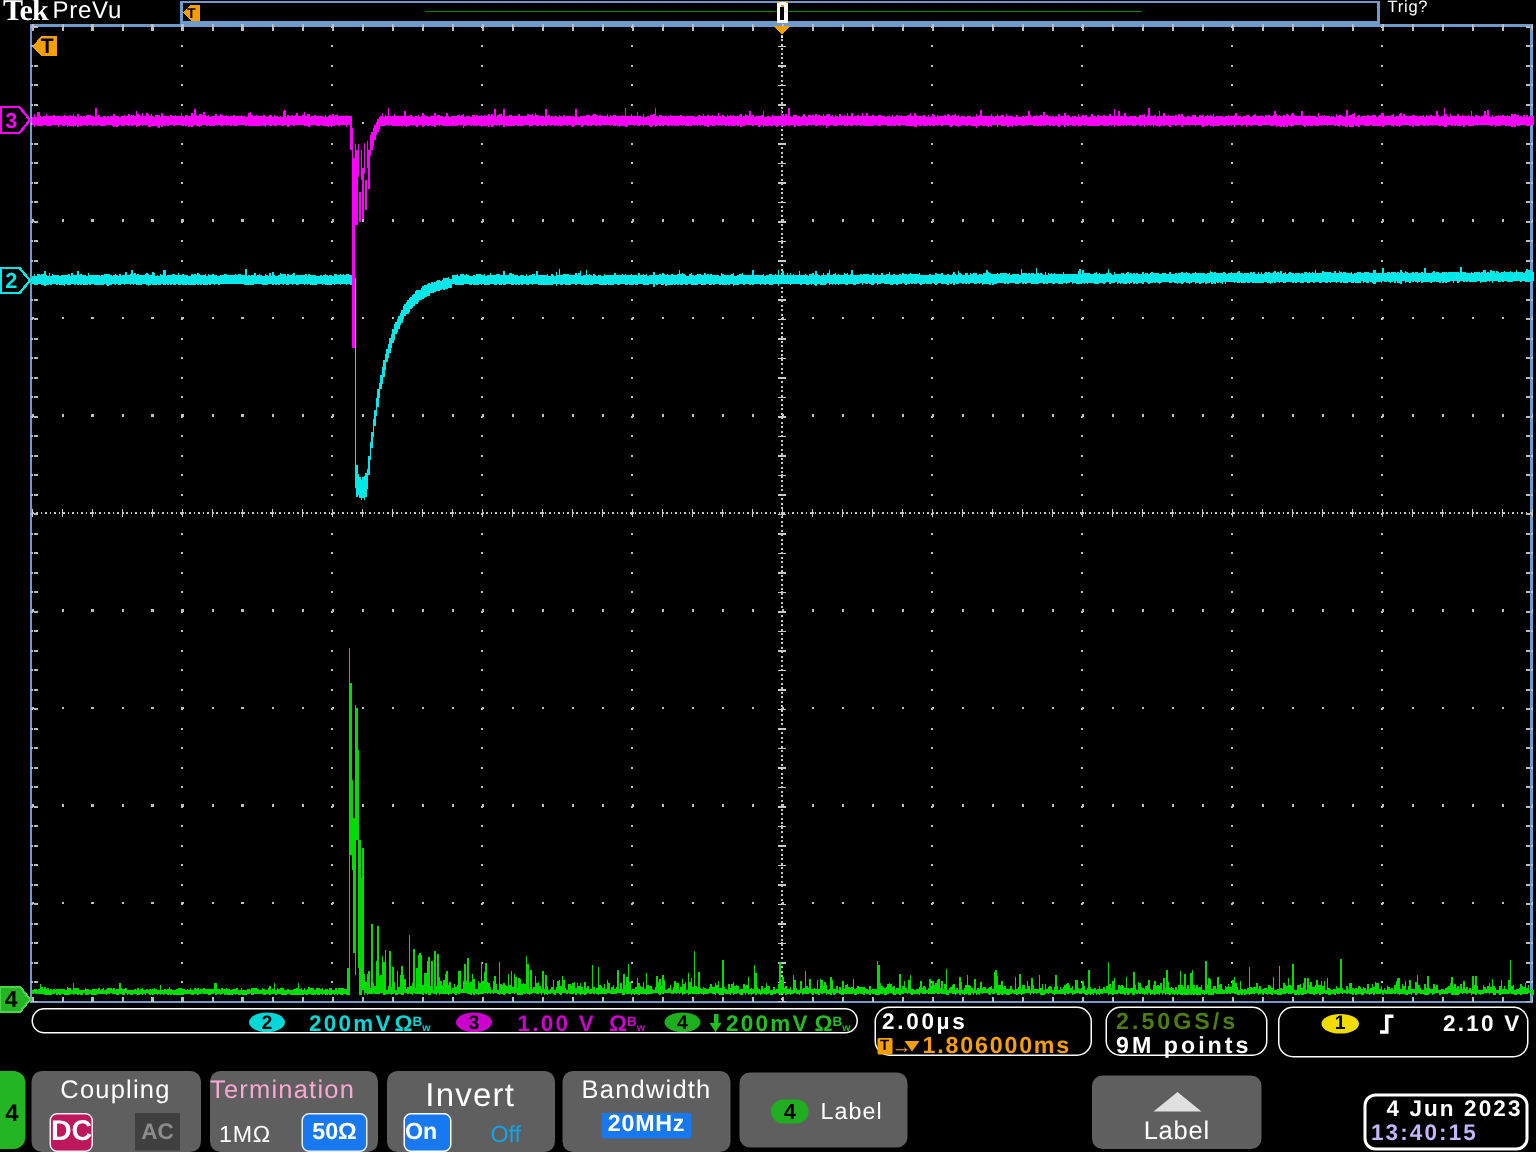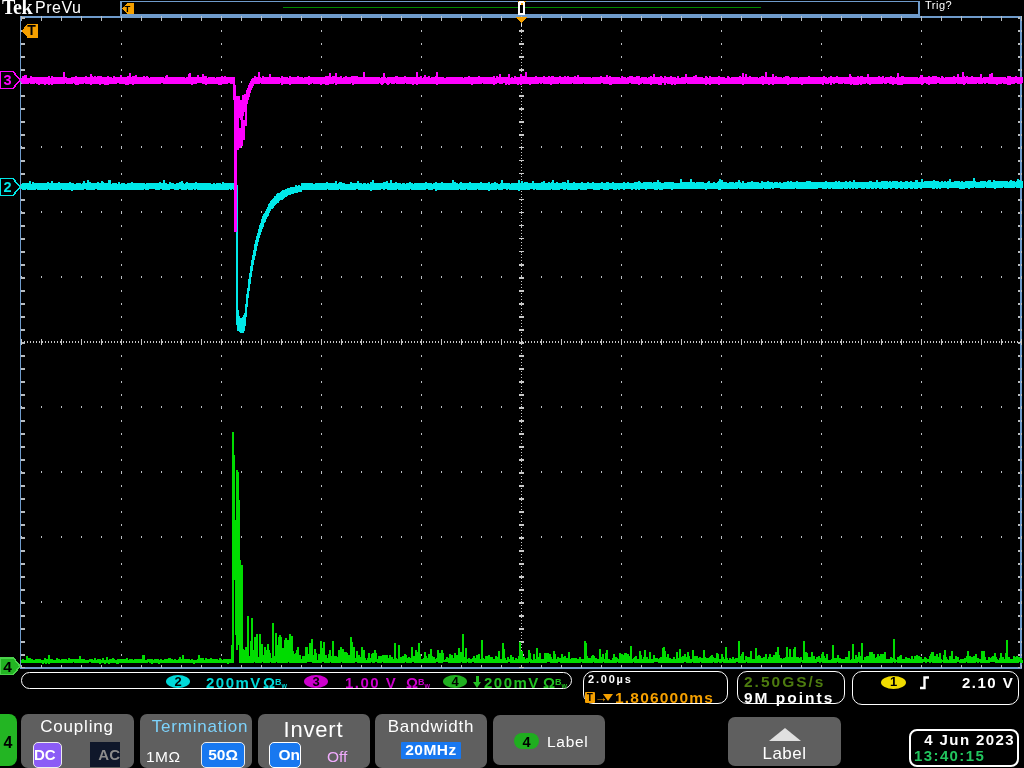--- a/index.html
+++ b/index.html
@@ -97,21 +97,21 @@
 <div class="a b" style="left:345px;top:673.5px;color:#cc00cc;font-size:15px;letter-spacing:1.5px">1.00 V</div>
 <div class="a b" style="left:406px;top:673.5px;color:#cc00cc;font-size:15px">Ω<span style="font-size:9px;vertical-align:3px">B</span><span style="font-size:7px;vertical-align:0px">w</span></div>
 <div class="a" style="left:443px;top:674.5px;width:24px;height:13px;background:#1fae1f;border-radius:50%"></div>
 <div class="a b" style="left:443px;top:673.5px;width:24px;text-align:center;color:#000;font-size:13px">4</div>
 <div class="a" style="left:476.4px;top:675.5px;width:2.4px;height:7px;background:#21c021"></div>
 <div class="a" style="left:473px;top:682px;width:0;height:0;border-left:4.6px solid transparent;border-right:4.6px solid transparent;border-top:6px solid #21c021"></div>
 <div class="a b" style="left:484px;top:673.5px;color:#21c021;font-size:15px;letter-spacing:1.5px">200mV</div>
 <div class="a b" style="left:543px;top:673.5px;color:#21c021;font-size:15px">Ω<span style="font-size:9px;vertical-align:3px">B</span><span style="font-size:7px;vertical-align:0px">w</span></div>
 
 <div class="a" style="left:583px;top:671px;width:143px;height:31px;border:1.5px solid #fff;border-radius:10px;background:#000"></div>
-<div class="a b" style="left:588px;top:673px;color:#fff;font-size:11px;letter-spacing:1.8px">2.00µs</div>
+<div class="a b" style="left:588px;top:673px;color:#fff;font-size:15px;letter-spacing:1.8px">2.00µs</div>
 <div class="a" style="left:584.5px;top:691.5px;width:10.5px;height:11px;background:#f5a000;border-radius:1px"></div>
 <div class="a b" style="left:584.5px;top:691.5px;width:10.5px;text-align:center;color:#000;font-size:10px">T</div>
 <div class="a b" style="left:594.5px;top:689.5px;color:#f5a000;font-size:13px">→</div>
 <div class="a" style="left:602.5px;top:693.5px;width:0;height:0;border-left:5.5px solid transparent;border-right:5.5px solid transparent;border-top:7px solid #f5a000"></div>
 <div class="a b" style="left:615px;top:689px;color:#f5a000;font-size:15.5px;letter-spacing:1.2px">1.806000ms</div>
 
 <div class="a" style="left:737px;top:671px;width:106px;height:31px;border:1.5px solid #fff;border-radius:10px;background:#000"></div>
 <div class="a b" style="left:744px;top:673px;color:#4d7c0f;font-size:15.5px;letter-spacing:2px">2.50GS/s</div>
 <div class="a b" style="left:744px;top:689px;color:#fff;font-size:15.5px;letter-spacing:2px">9M points</div>
 
@@ -120,35 +120,35 @@
 <div class="a b" style="left:881px;top:674px;width:25px;text-align:center;color:#000;font-size:13px">1</div>
 <svg class="a" style="left:918px;top:674px" width="16" height="17">
     <path d="M2 14h4.5V3.5H11" stroke="#fff" stroke-width="2.4" fill="none"></path>
   </svg>
 <div class="a b" style="left:962px;top:673.5px;color:#fff;font-size:15px;letter-spacing:1.5px">2.10 V</div>
 
 <div class="a" style="left:0;top:713.5px;width:17px;height:52.5px;background:#23b523;border-radius:0 8px 8px 0"></div>
 <div class="a b" style="left:0;top:733.5px;width:16px;text-align:center;color:#000;font-size:16px">4</div>
 <div class="a" style="left:20.5px;top:713.5px;width:113px;height:54.5px;background:#5f5f5f;border-radius:7px"></div>
 <div class="a" style="left:20.5px;top:716.5px;width:113px;text-align:center;color:#fff;font-size:17px;letter-spacing:0.8px">Coupling</div>
-<div class="a b" style="left:33px;top:741.5px;width:27px;height:24px;background:#8b5cf6;border:1.5px solid #ececec;border-radius:5px;color:#fff;font-size:15px;text-align:left;line-height:24px">DC</div>
-<div class="a b" style="left:90px;top:742px;width:30px;height:25px;background:#0f172a;color:#8c8c8c;font-size:15px;text-align:right;line-height:25px">AC</div>
+<div class="a b" style="left:33px;top:741.5px;width:27px;height:24px;background:#be185d;border:1.5px solid #ececec;border-radius:5px;color:#fff;font-size:19px;text-align:center;line-height:24px">DC</div>
+<div class="a b" style="left:90px;top:742px;width:30px;height:25px;background:#404040;color:#8c8c8c;font-size:15px;text-align:center;line-height:25px">AC</div>
 <div class="a" style="left:140px;top:713.5px;width:112px;height:54.5px;background:#5f5f5f;border-radius:7px"></div>
-<div class="a" style="left:140px;top:716.5px;width:120px;text-align:center;color:#7dd3fc;font-size:17px;letter-spacing:0.8px">Termination</div>
+<div class="a" style="left:140px;top:716.5px;width:120px;color:#f9a8d4;font-size:17px;letter-spacing:0.8px">Termination</div>
 <div class="a" style="left:146px;top:747.5px;color:#fff;font-size:15.5px;letter-spacing:0.5px">1MΩ</div>
 <div class="a b" style="left:201px;top:741.5px;width:42px;height:24px;background:#1878f0;border:1.5px solid #ececec;border-radius:5px;color:#fff;font-size:15.5px;text-align:center;line-height:24px">50Ω</div>
 <div class="a" style="left:257.5px;top:713.5px;width:112px;height:54.5px;background:#5f5f5f;border-radius:7px"></div>
 <div class="a" style="left:257.5px;top:716.5px;width:112px;text-align:center;color:#fff;font-size:22px;letter-spacing:0.8px">Invert</div>
-<div class="a b" style="left:269px;top:741.5px;width:30px;height:24px;background:#1878f0;border:1.8px solid #fff;border-radius:5px;color:#fff;font-size:15.5px;text-align:right;line-height:24px">On</div>
-<div class="a" style="left:327px;top:747.5px;color:#f0abfc;font-size:15.5px">Off</div>
+<div class="a b" style="left:269px;top:741.5px;width:30px;height:24px;background:#1878f0;border:1.8px solid #fff;border-radius:5px;color:#fff;font-size:15.5px;text-align:left;line-height:24px">On</div>
+<div class="a" style="left:327px;top:747.5px;color:#0ea5e9;font-size:15.5px">Off</div>
 <div class="a" style="left:375px;top:713.5px;width:112px;height:54.5px;background:#5f5f5f;border-radius:7px"></div>
 <div class="a" style="left:375px;top:716.5px;width:112px;text-align:center;color:#fff;font-size:17px;letter-spacing:0.8px">Bandwidth</div>
 <div class="a b" style="left:401px;top:742px;width:60px;height:17px;background:#1878f0;border-radius:1px;color:#fff;font-size:15.5px;text-align:center;line-height:16.5px;letter-spacing:0.5px">20MHz</div>
 <div class="a" style="left:492.5px;top:715px;width:112px;height:50px;background:#5f5f5f;border-radius:7px"></div>
 <div class="a" style="left:514px;top:733px;width:25px;height:16px;background:#1fae1f;border-radius:8px"></div>
 <div class="a b" style="left:514px;top:733.5px;width:25px;text-align:center;color:#000;font-size:14.5px">4</div>
 <div class="a" style="left:547px;top:732.5px;color:#fff;font-size:15.5px;letter-spacing:0.7px">Label</div>
 <div class="a" style="left:728px;top:717px;width:113px;height:49px;background:#5f5f5f;border-radius:7px"></div>
 <div class="a" style="left:769px;top:728px;width:0;height:0;border-left:16px solid transparent;border-right:16px solid transparent;border-bottom:13px solid #e0e0e0"></div>
 <div class="a" style="left:728px;top:743.5px;width:113px;text-align:center;color:#fff;font-size:17px;letter-spacing:0.5px">Label</div>
 <div class="a" style="left:909px;top:729px;width:106px;height:34px;border:2px solid #fff;border-radius:8px;background:#000"></div>
 <div class="a b" style="left:912px;top:730.5px;width:103px;text-align:right;color:#fff;font-size:15px;letter-spacing:1.4px">4 Jun 2023</div>
-<div class="a b" style="left:914px;top:747px;color:#22c55e;font-size:15px;letter-spacing:1.4px">13:40:15</div>
+<div class="a b" style="left:914px;top:747px;color:#c4b5fd;font-size:15px;letter-spacing:1.4px">13:40:15</div>
 
 </body></html>

